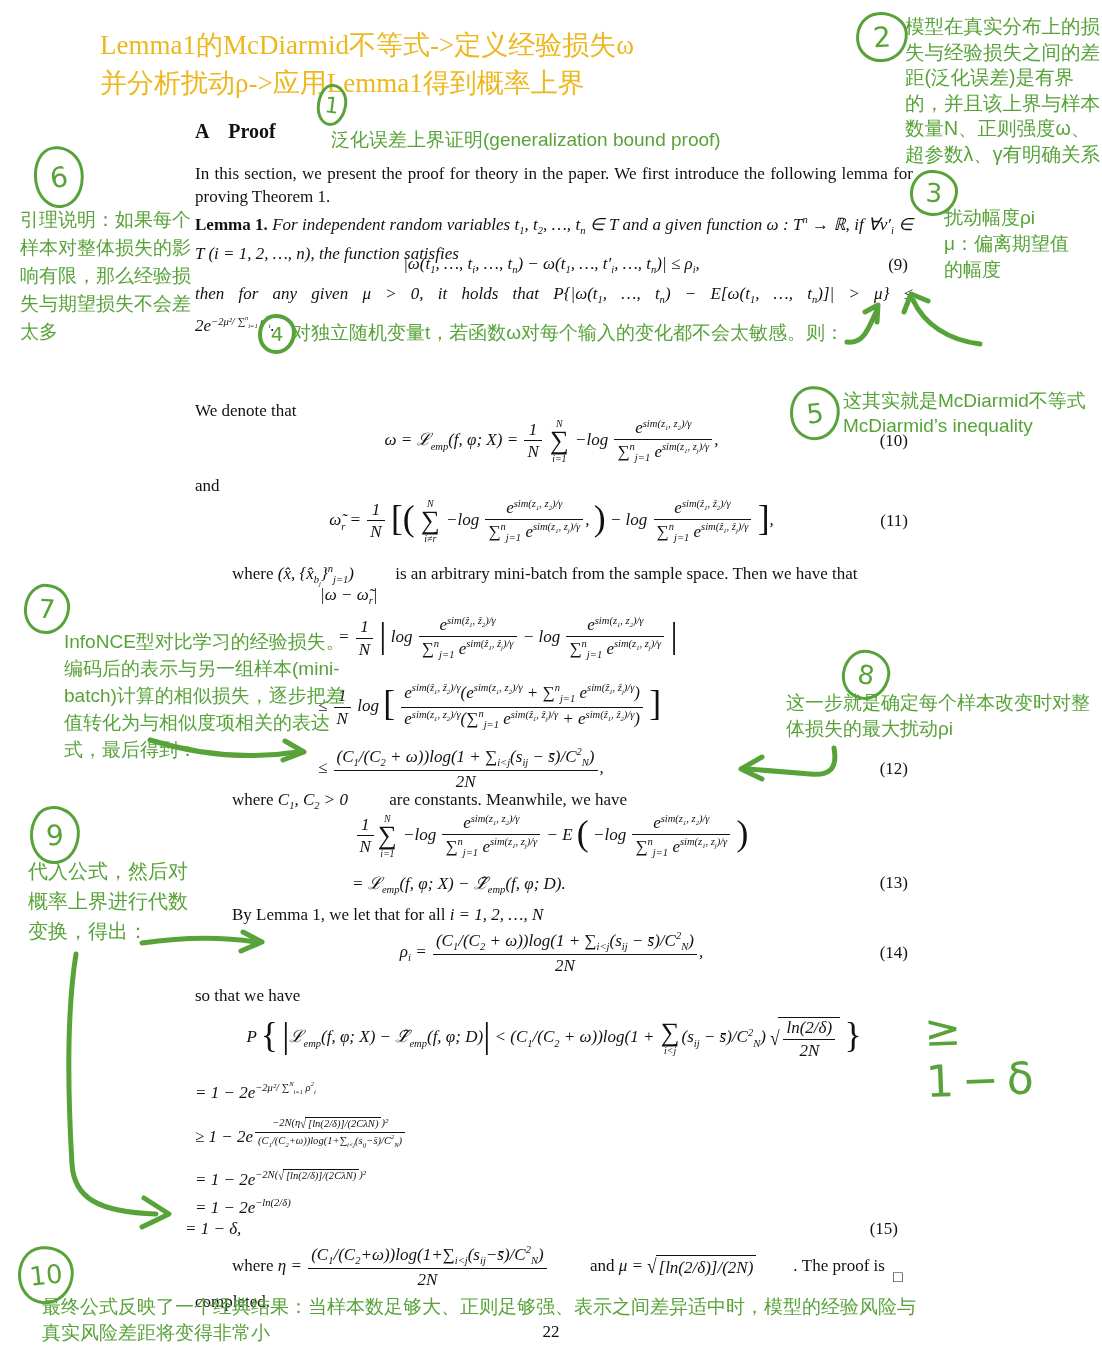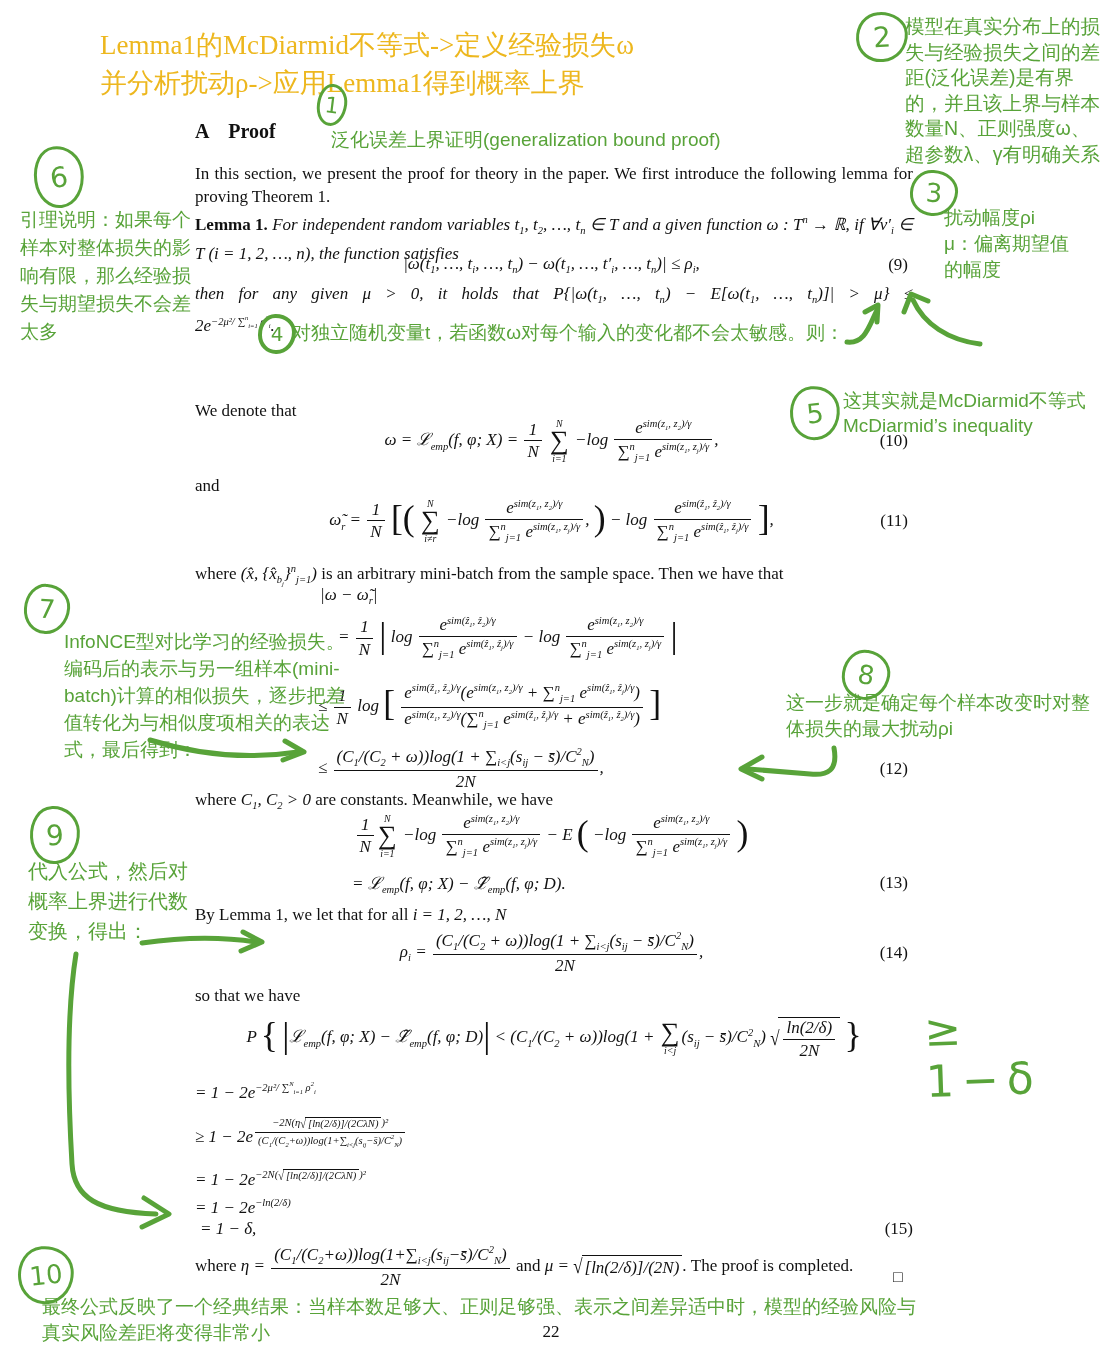--- a/index.html
+++ b/index.html
@@ -8,21 +8,21 @@
   
   .para{position:absolute;font-size:17px;line-height:23px;}
   .just{text-align:justify;}
   .jlast{text-align:justify;text-align-last:justify;}
   .h{position:absolute;font-weight:bold;font-size:20px;white-space:pre;}
   .deq{position:absolute;display:flex;justify-content:center;align-items:center;font-size:17px;}
   .dleft{justify-content:flex-start;}
   .eq{font-style:italic;}
   .rm{font-style:normal;}
   .eqnum{position:absolute;right:0;font-style:normal;font-size:17px;}
-  .mrm{font-style:normal;}
+  .mrm{font-style:normal;margin-left:37px;}
   .mit{font-style:italic;}
   sup{font-size:.62em;} sub{font-size:.62em;}
   .mfrac{display:inline-flex;flex-direction:column;text-align:center;vertical-align:middle;margin:0 2px;}
   .mnum{display:block;padding:0 3px 1px;border-bottom:1.3px solid currentColor;line-height:1.15;}
   .mden{display:block;padding:1px 3px 0;line-height:1.15;}
   .msum{display:inline-flex;flex-direction:column;align-items:center;vertical-align:middle;margin:0 2px;line-height:1;}
   .msl{font-size:.58em;line-height:1.15;font-style:italic;}
   .msig{font-size:1.55em;font-style:normal;line-height:.92;}
   .msqrt{display:inline-flex;align-items:center;vertical-align:middle;}
   .mrad{font-style:normal;transform:scaleY(1.2);margin-right:-1px;}
@@ -198,21 +198,21 @@
   </div>
   <div class="deq dleft" style="left:195px;top:1160px;width:713px;height:38px;">
     <span class="eq">= 1 − 2e<sup class="ms"><span>−2N(<span class="msqrt">
               <span class="mrad">√</span>
               <span class="mbar"><span>[ln(2/δ)]/(2CλN)</span></span>
             </span>)²</span></sup></span>
   </div>
   <div class="deq dleft" style="left:195px;top:1194px;width:713px;height:26px;">
     <span class="eq">= 1 − 2e<sup class="ms"><span>−ln(2/δ)</span></sup></span>
   </div>
-  <div class="deq dleft" style="left:200px;top:1216px;width:713px;height:26px;">
+  <div class="deq dleft" style="left:185px;top:1216px;width:713px;height:26px;">
     <span class="eq">= 1 − δ,</span>
     <span class="eqnum">(15)</span>
   </div>
 
   <div class="para eq" style="left:195px;top:1244px;width:718px;"><span class="mrm">where </span>η = <span class="mfrac">
         <span class="mnum"><span>(C<sub class="mb"><span>1</span></sub>/(C<sub class="mb"><span>2</span></sub>+ω))log(1+∑<sub class="mb"><span>i&lt;j</span></sub>(s<sub class="mb"><span>ij</span></sub>−s̄)/C<sup class="ms"><span>2</span></sup><sub class="mb"><span>N</span></sub>)</span></span>
         <span class="mden"><span>2N</span></span>
       </span><span class="mrm"> and </span>μ = <span class="msqrt">
         <span class="mrad">√</span>
         <span class="mbar"><span>[ln(2/δ)]/(2N)</span></span>

